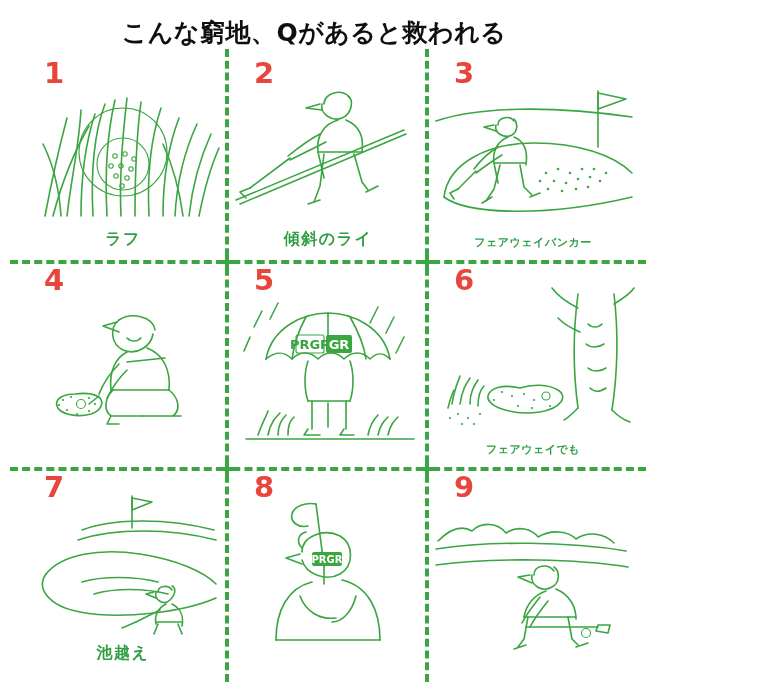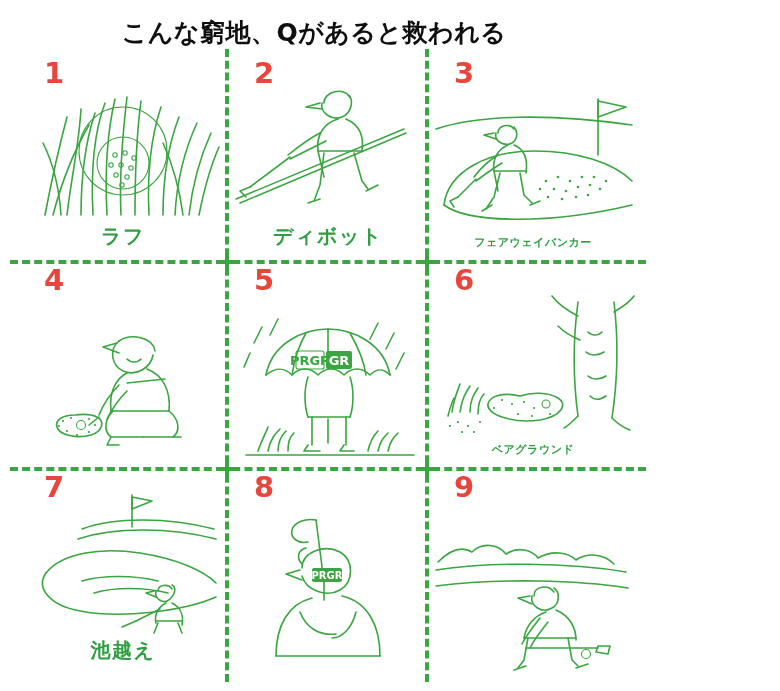--- a/index.html
+++ b/index.html
@@ -68,30 +68,30 @@
     left: 26px;
     font-size: 29px;
     font-weight: bold;
     color: #e8453c;
     font-family: "DejaVu Sans", "Liberation Sans", sans-serif;
     line-height: 1;
   }
   .art {
     flex: 1 1 auto;
     display: flex;
-    align-items: flex-end;
+    align-items: center;
     justify-content: center;
     padding-top: 14px;
   }
   .art svg {
     display: block;
   }
   .caption {
     text-align: center;
-    font-size: 20px;
+    font-size: 16px;
     font-weight: bold;
     color: #2f9e43;
     letter-spacing: 1.5px;
     padding-bottom: 12px;
     font-family: "DejaVu Sans", "Liberation Sans", sans-serif;
     white-space: nowrap;
   }
   .caption.small {
     font-size: 11px;
     letter-spacing: 0.5px;
@@ -195,21 +195,21 @@
             <path d="M62 84 L22 114"></path>
             <path d="M22 114 L12 118 L18 124"></path>
 
             <path d="M96 80 L92 112 L86 128"></path>
             <path d="M126 80 L134 108 L140 116"></path>
             <path d="M80 130 L92 126"></path>
             <path d="M138 118 L150 112"></path>
           </g>
         </svg>
       </div>
-      <div class="caption">ディボット</div>
+      <div class="caption">傾斜のライ</div>
     </div>
 
     <div class="cell row-sep">
       <div class="num">3</div>
       <div class="art">
         <svg width="210" height="150" viewBox="0 0 210 150">
           <g class="g-stroke">
 
             <path d="M170 14 L170 70"></path>
             <path d="M170 16 L198 22 L170 32 Z"></path>
@@ -393,21 +393,21 @@
               <circle cx="30" cy="130" r="1.1"></circle>
                 <circle cx="40" cy="134" r="1.1"></circle>
               <circle cx="52" cy="130" r="1.1"></circle>
                 <circle cx="22" cy="134" r="1.1"></circle>
               <circle cx="46" cy="140" r="1.1"></circle>
                 <circle cx="34" cy="140" r="1.1"></circle>
             </g>
           </g>
         </svg>
       </div>
-      <div class="caption small">ベアグラウンド</div>
+      <div class="caption small">フェアウェイでも</div>
     </div>
 
     <div class="cell col-sep">
       <div class="num">7</div>
       <div class="art">
         <svg width="210" height="150" viewBox="0 0 210 150">
           <g class="g-stroke">
 
             <path d="M114 8 L114 40"></path>
             <path d="M114 10 L134 14 L114 22 Z"></path>

